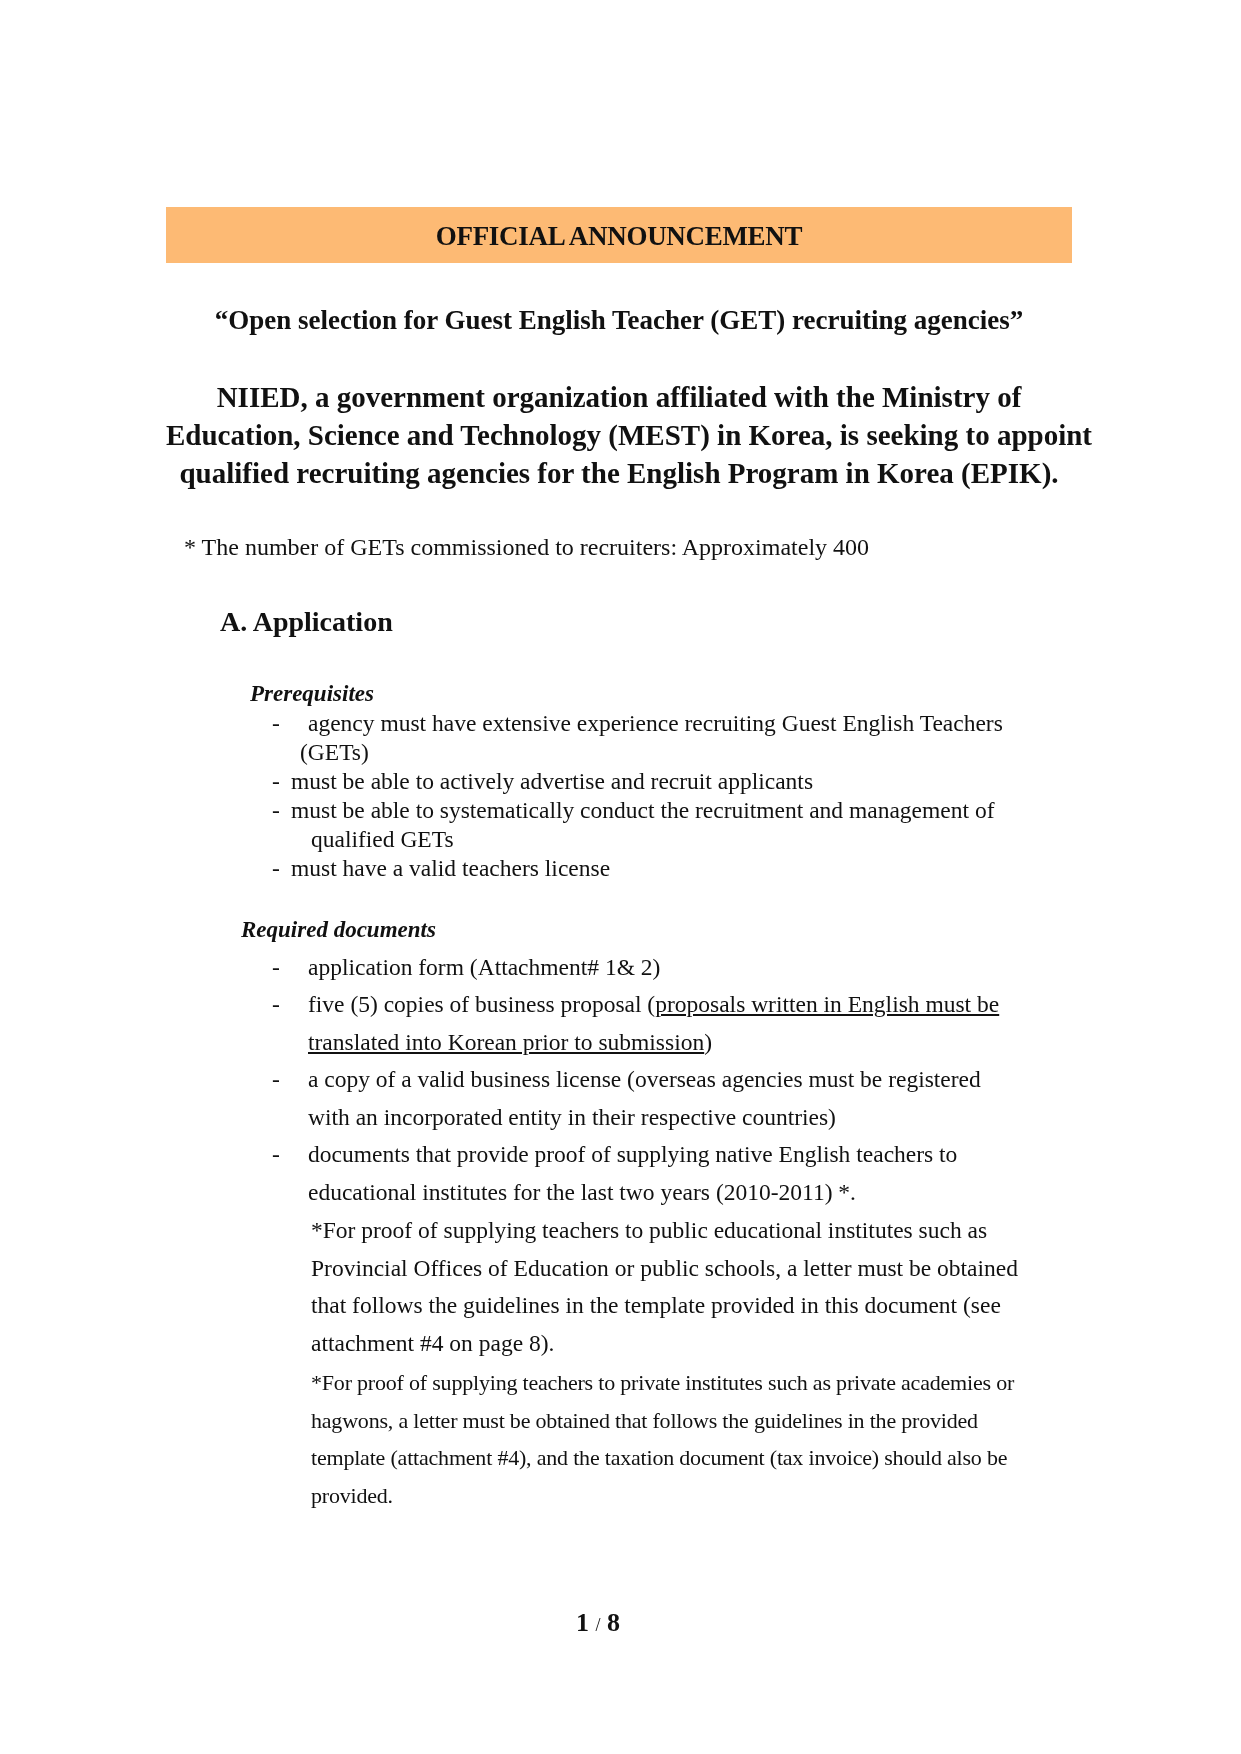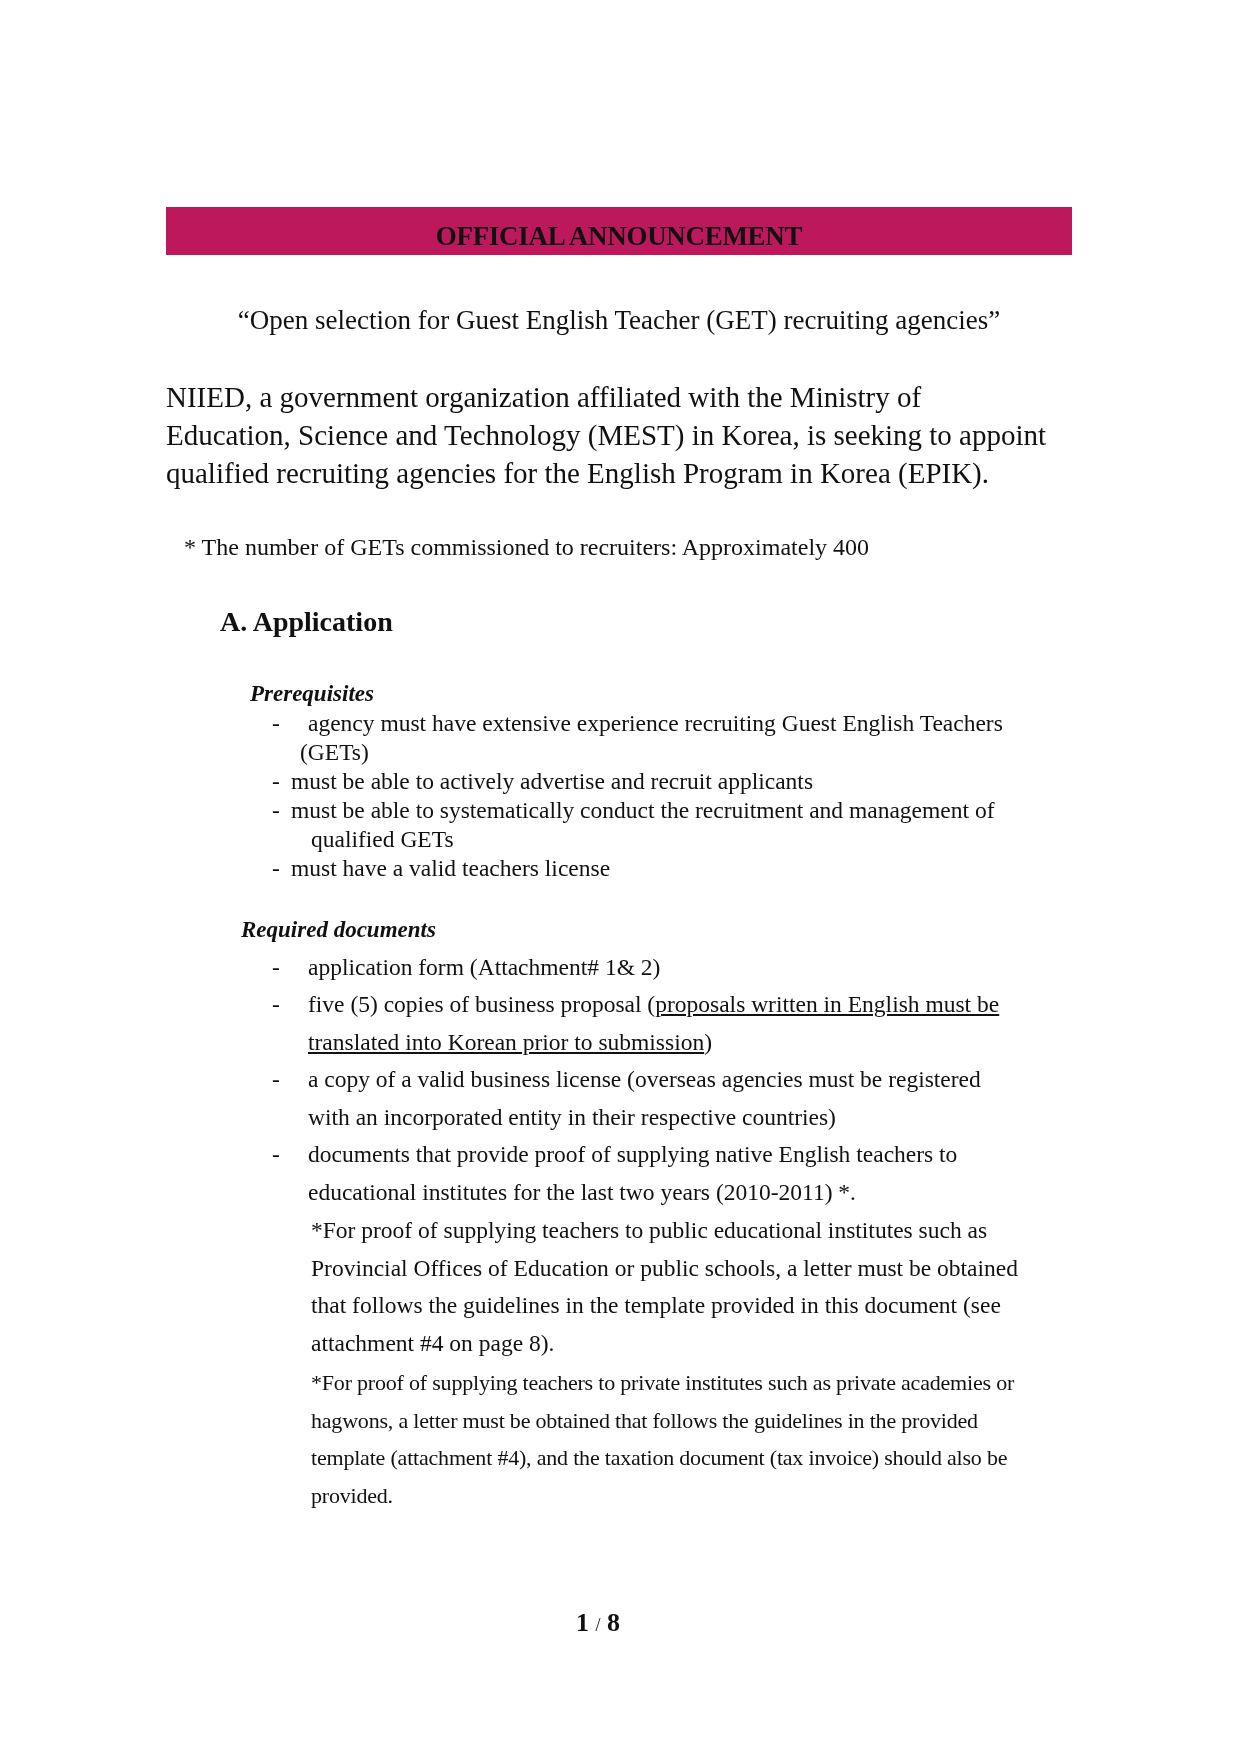--- a/index.html
+++ b/index.html
@@ -1,23 +1,23 @@
 <!DOCTYPE html>
 <html><head>
 <meta charset="utf-8">
 <style>
   html, body { margin: 0; padding: 0; background: #ffffff; }
   body { width: 1241px; height: 1754px; position: relative; overflow: hidden;
          font-family: "Liberation Serif", "DejaVu Serif", serif; color: #111; }
   .abs { position: absolute; white-space: nowrap; line-height: 1; }
-  .header-bar { position: absolute; left: 166px; top: 207px; width: 906px; height: 48px; background: #be185d; }
+  .header-bar { position: absolute; left: 166px; top: 207px; width: 906px; height: 56px; background: #fdba74; }
   .header-title { position: absolute; left: 0; right: 0; top: 14px; text-align: center;
                   font-weight: bold; font-size: 27px; letter-spacing: -0.3px; }
-  .subtitle { left: 166px; width: 906px; text-align: center; top: 307px; font-weight: normal; font-size: 27px; }
-  .intro { left: 166px; width: 906px; text-align: left; font-size: 29px; }
+  .subtitle { left: 166px; width: 906px; text-align: center; top: 307px; font-weight: bold; font-size: 27px; }
+  .intro { left: 166px; width: 906px; text-align: center; font-size: 29px; font-weight: bold; }
   .note { left: 184px; top: 535px; font-size: 24px; }
   .section-h { left: 220px; top: 608px; font-weight: bold; font-size: 28px; }
   .sub-h { font-weight: bold; font-style: italic; font-size: 23px; }
   .item { font-size: 23.5px; }
   .dash { position: absolute; font-size: 23.5px; line-height: 1; }
   .u { text-decoration: underline; }
   .small { font-size: 22px; letter-spacing: -0.2px; }
   .page-num { left: 0; width: 1196px; text-align: center; top: 1610px; font-weight: bold; font-size: 26px; }
   .page-sep { font-weight: normal; font-size: 18px; }
 </style>

